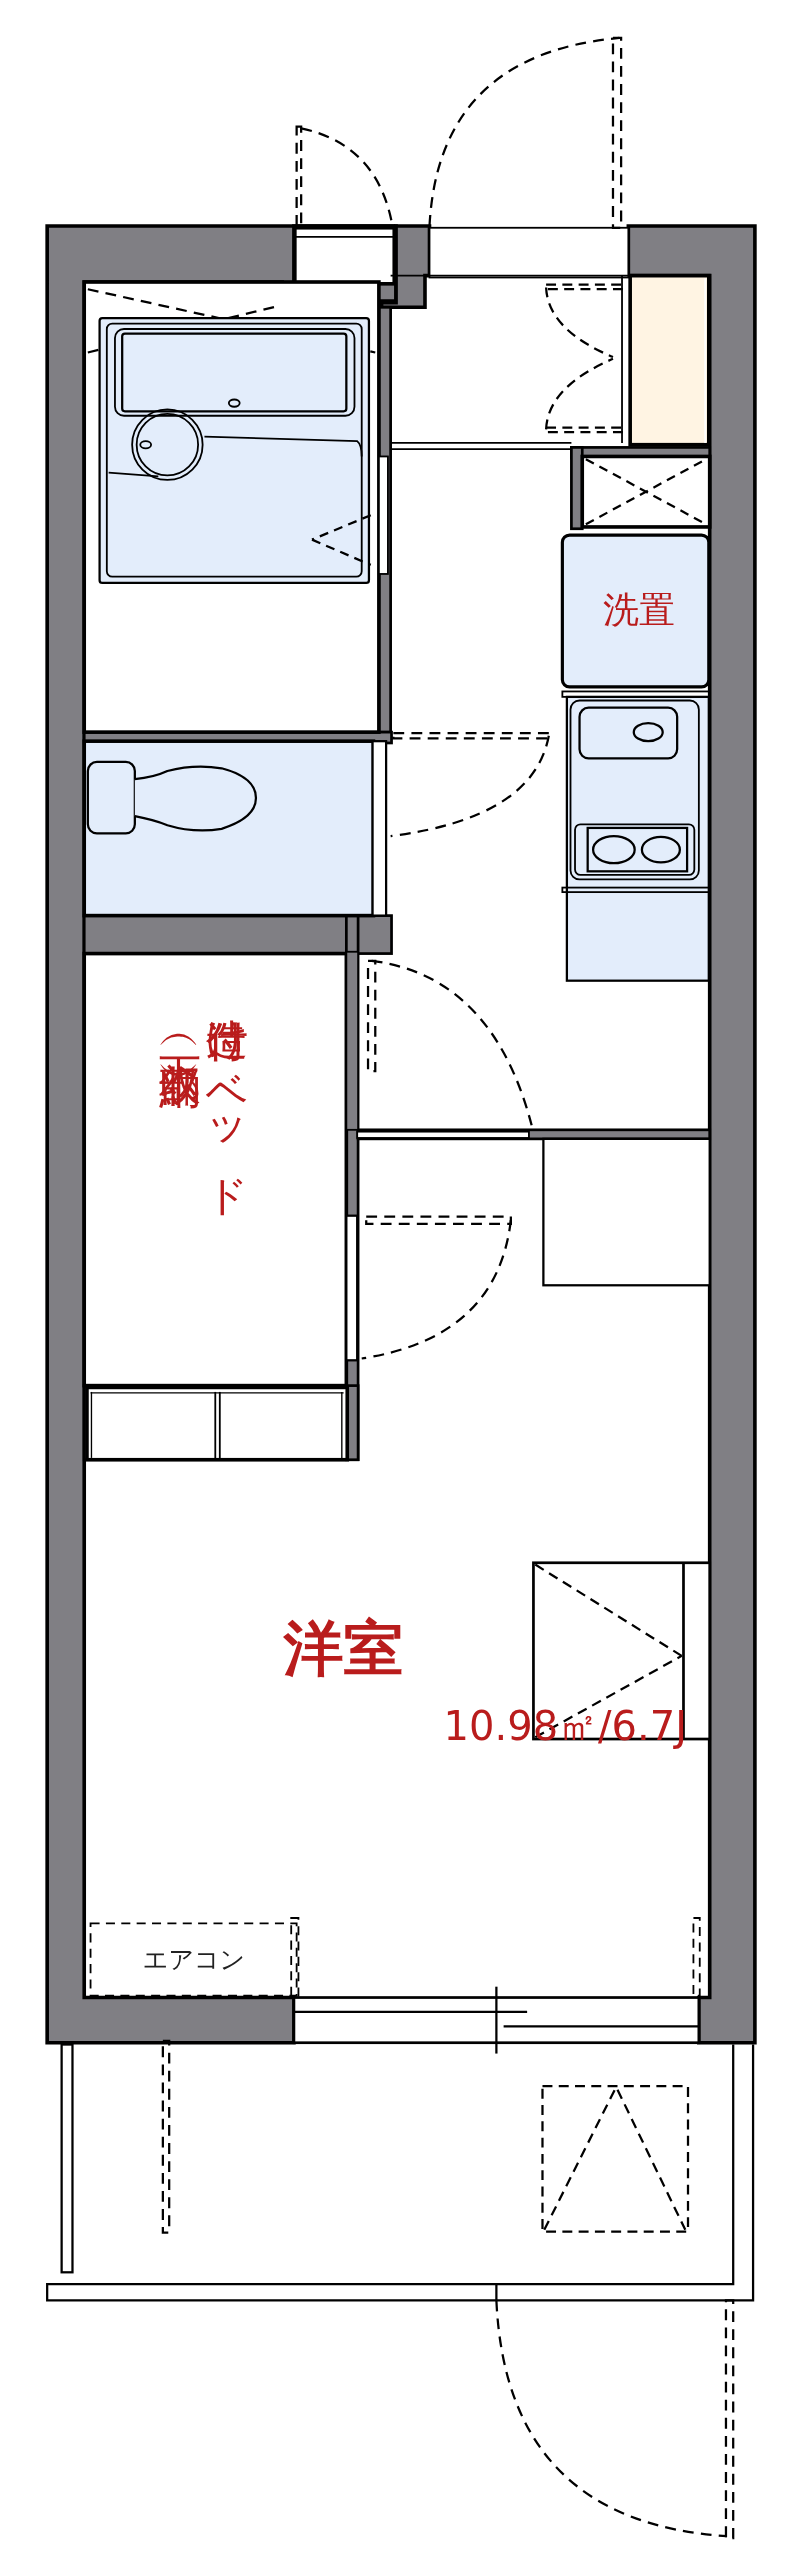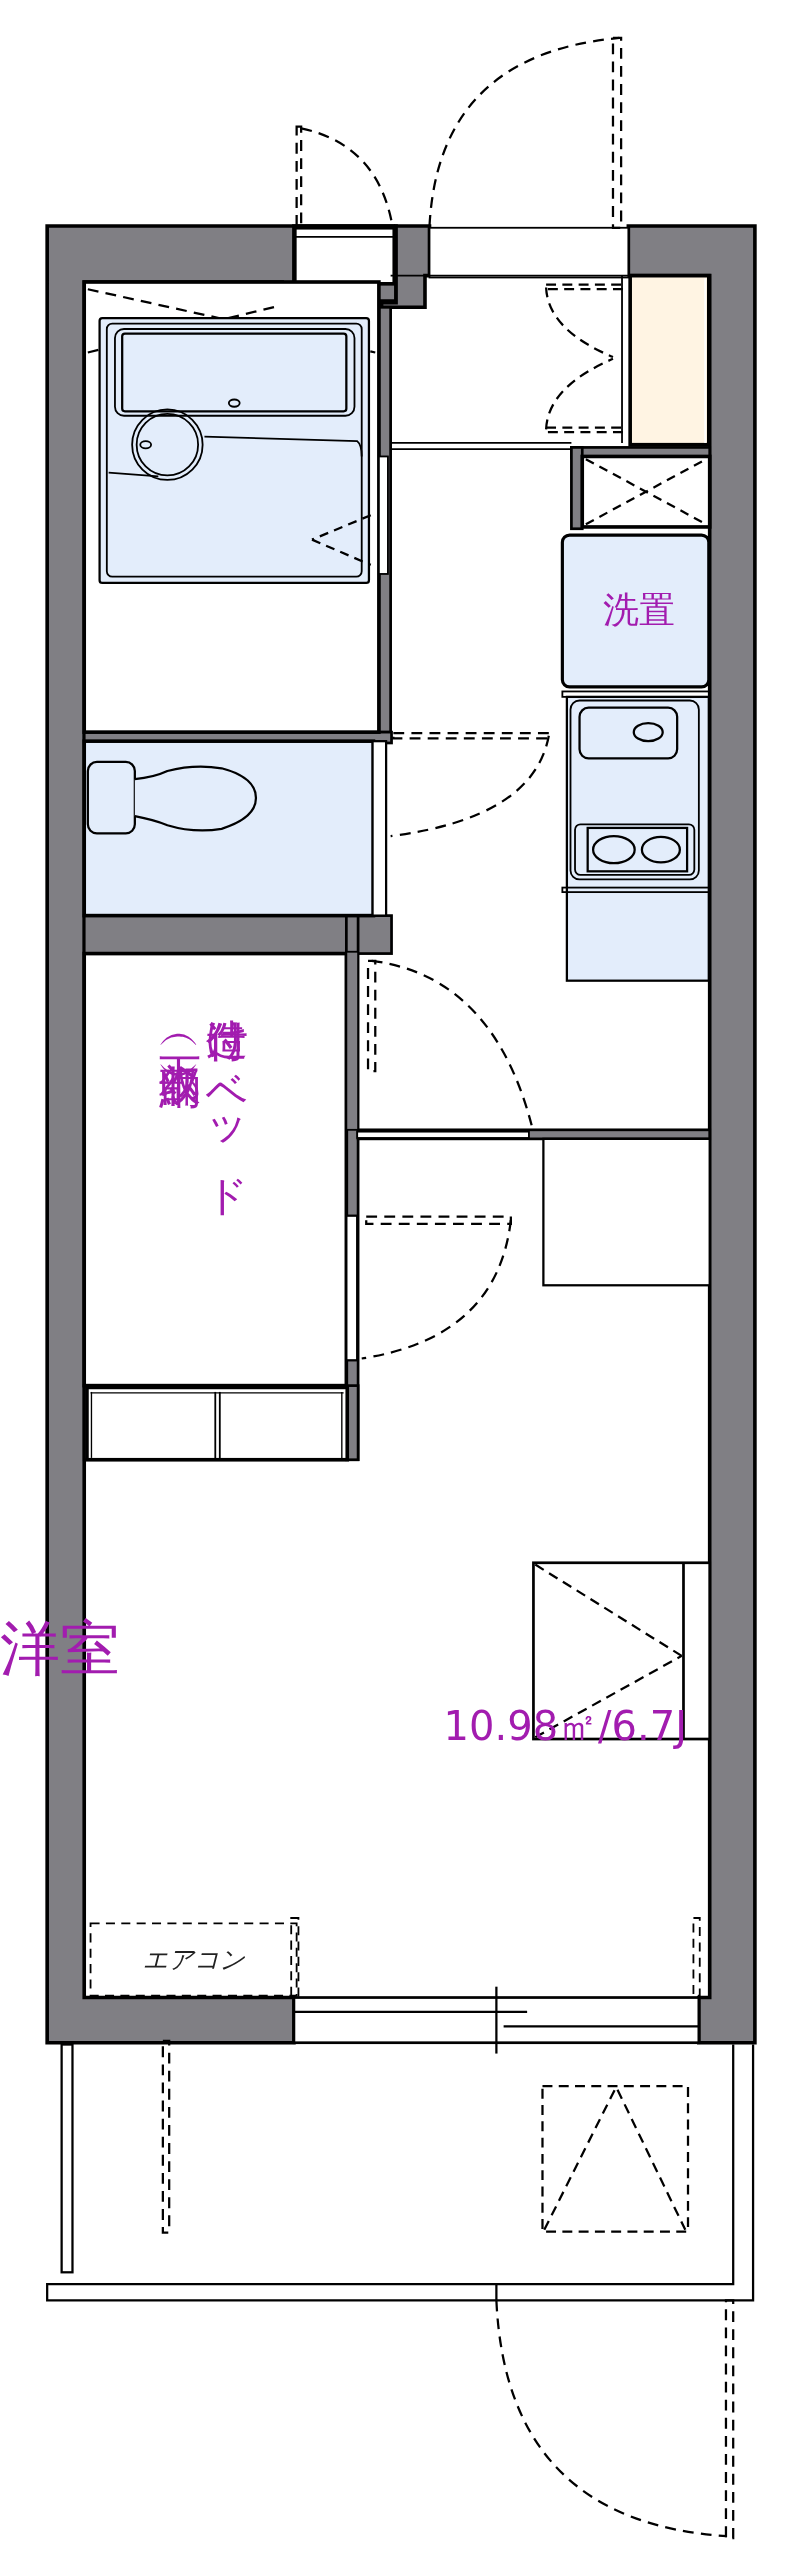--- a/index.html
+++ b/index.html
@@ -1,26 +1,26 @@
 <!DOCTYPE html>
 <html style="font-size:14.5px"><head>
 <meta charset="utf-8">
 <style>
   html, body { margin:0; padding:0; background:#ffffff; }
   body { width:812px; height:2576px; position:relative; overflow:hidden;
          font-family:"DejaVu Sans", "Liberation Sans", sans-serif; }
   #plan { position:absolute; left:0; top:0; width:812px; height:2576px; }
-  .lbl { position:absolute; color:#a21caf; white-space:nowrap; line-height:1; }
+  .lbl { position:absolute; color:#b91c1c; white-space:nowrap; line-height:1; }
   .vert { writing-mode:vertical-rl; text-orientation:upright; letter-spacing:3.6px; }
-  #room-name { left:0; width:687px; text-align:left; top:1618px; font-size:60px; }
+  #room-name { left:0; width:687px; text-align:center; top:1618px; font-size:60px;font-weight:bold; }
   #room-area { left:0; width:687px; text-align:right; top:1706px; font-size:40px; font-family:"DejaVu Sans", sans-serif; }
   #wash-label { left:571px; width:136px; text-align:center; top:592px; font-size:36px; }
   #bed-label-1 { left:206px; top:985px; font-size:42px; }
   #bed-label-2 { left:159px; top:1021px; font-size:42px; }
-  #ac-label { left:90px; width:208px; text-align:center; top:1947px; font-size:25px; color:#222;font-style:italic; }
+  #ac-label { left:90px; width:208px; text-align:center; top:1947px; font-size:25px; color:#222; }
 </style>
 </head>
 <body>
 
 <svg id="plan" viewBox="0 0 898 2850" xmlns="http://www.w3.org/2000/svg">
   <g fill="none" stroke="#000" stroke-width="3">
 
     <g fill="#807f84" stroke="#000" stroke-width="4">
 
       <path d="M52 250 L52 2260 L325 2260 L325 2210 L93 2210 L93 312 L312 312 L312 335 L422 335 L422 275 L435 275 L435 250 Z"></path>

